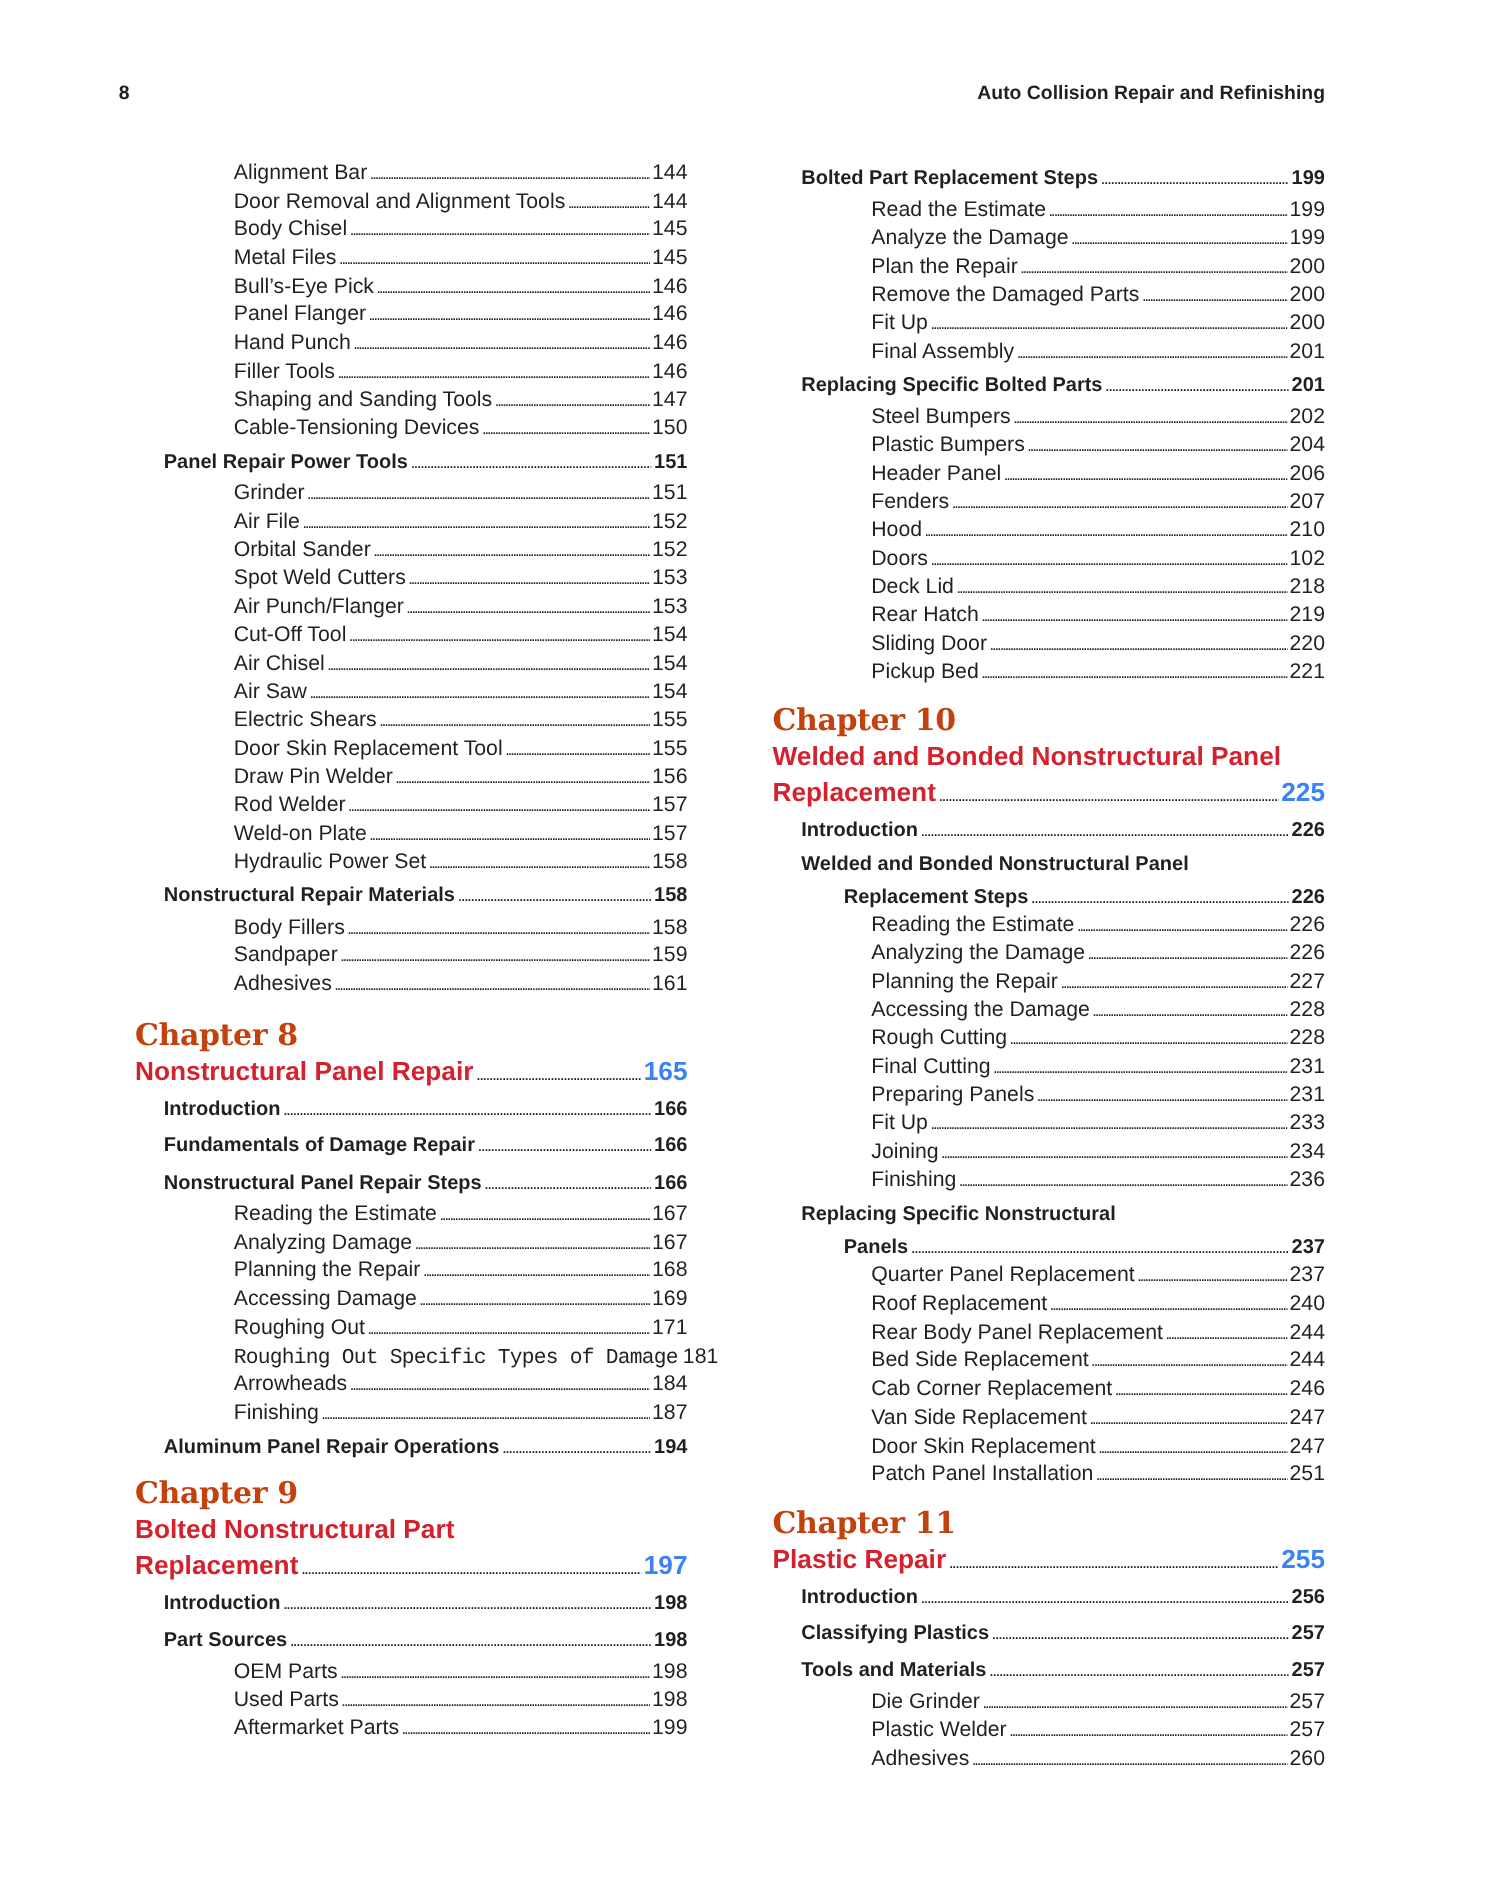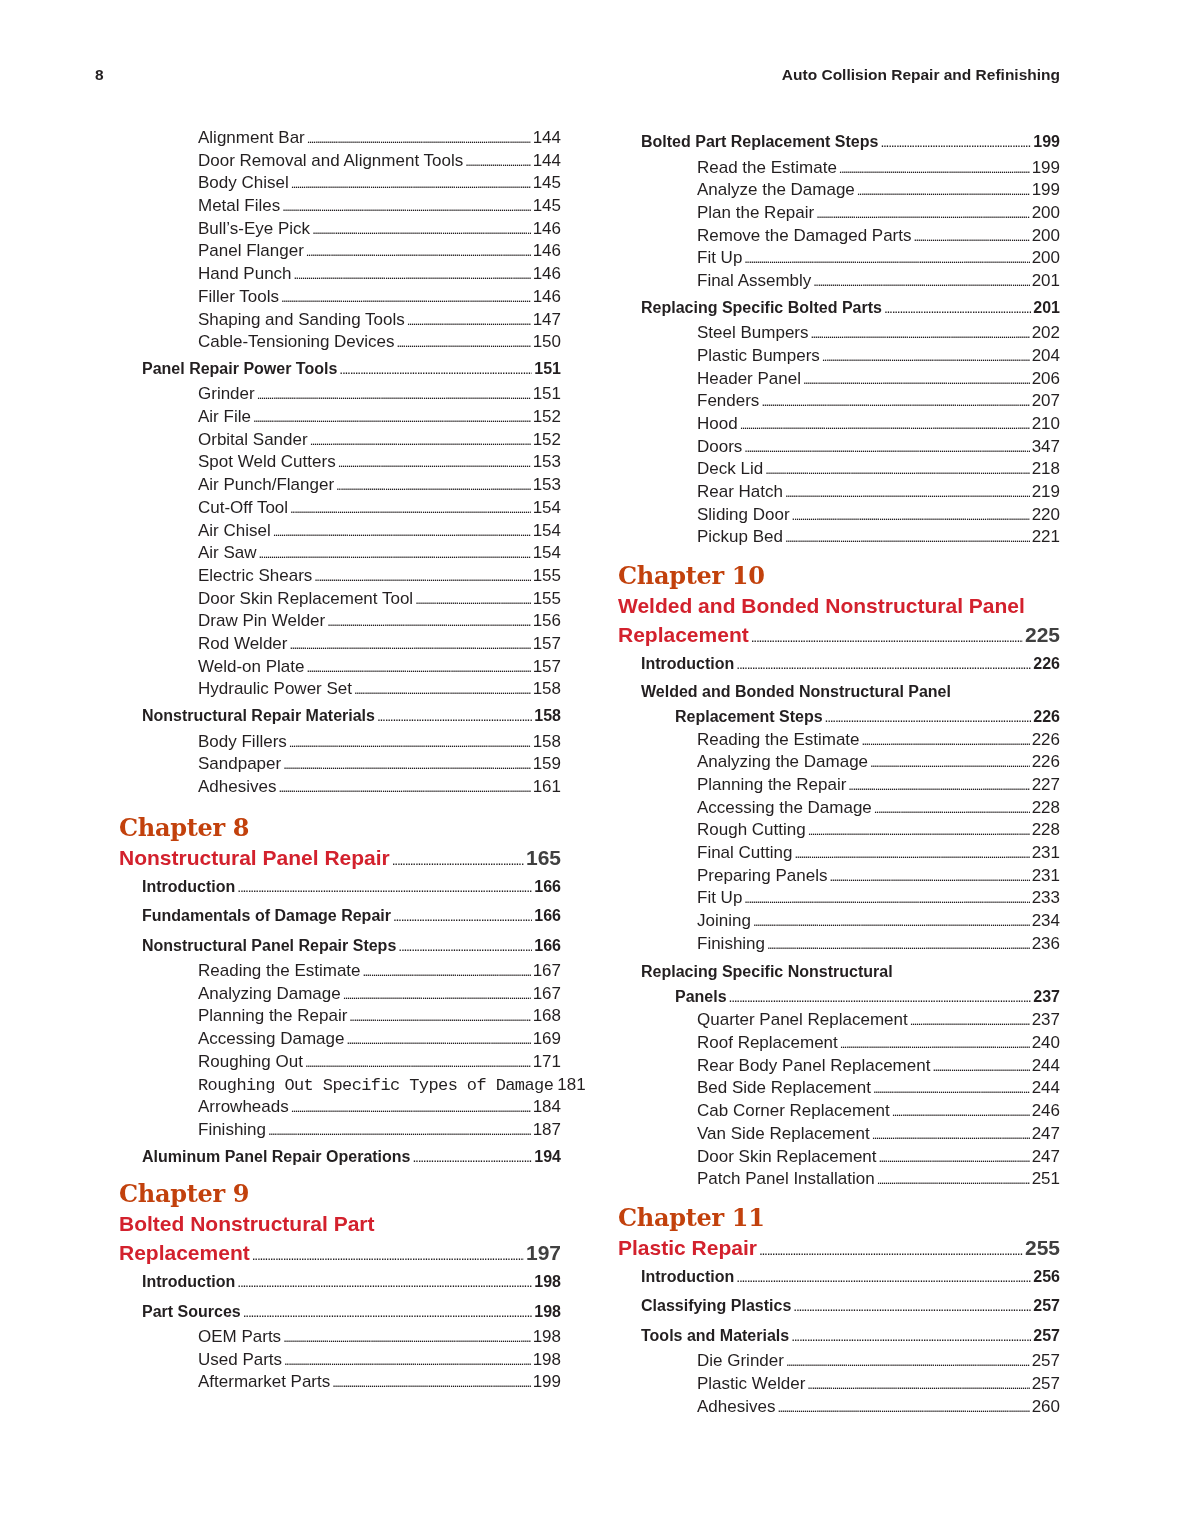--- a/index.html
+++ b/index.html
@@ -1,37 +1,37 @@
 <!DOCTYPE html>
 <html><head>
 <meta charset="utf-8">
 <style>
   html, body { margin: 0; padding: 0; background: #ffffff; }
   body { width: 1190px; height: 1513px; position: relative; overflow: hidden; font-family: "Liberation Sans", sans-serif; color: #231f20; }
   .header { position: absolute; top: 66px; left: 95px; width: 965px; height: 22px; font-weight: bold; font-size: 15.5px; }
   .header .pn { position: absolute; left: 0; top: 0; }
   .header .bt { position: absolute; right: 0; top: 0; text-align: center; }
   .col { position: absolute; top: 127px; width: 442px; }
-  .col.left { left: 119px; }
+  .col.left { left: 108px; }
   .col.right { left: 618px; }
   .row { display: flex; align-items: baseline; white-space: nowrap; }
   .row .t { flex: 0 0 auto; }
   .row .d { flex: 1 1 auto; overflow: hidden; color: #231f20; margin: 0 2px; }
   .row .d::after { content: ". . . . . . . . . . . . . . . . . . . . . . . . . . . . . . . . . . . . . . . . . . . . . . . . . . . . . . . . . . . . . . . . . . . . . . . . . . . . . . . . . . . . . . . . . . . . . . . . . . . . . . . . . . . . . . . . . . . . . . . . . . . . . . . . . . . . . . . . . . . . . . . . . . . . . . . ."; letter-spacing: -2.6px; }
   .row .p { flex: 0 0 auto; }
   .l2 { padding-left: 79px; font-size: 17px; height: 22.7px; line-height: 22.7px; }
   .l2 .d::after { font-size: 13px; }
   .l1 { padding-left: 23px; font-size: 16px; font-weight: bold; height: 29.5px; line-height: 30px; }
   .l1.wrap-first { height: 26px; line-height: 26px; }
   .l1.wrap-cont { padding-left: 57px; height: 24px; line-height: 24px; }
   .l1 .d::after { font-size: 14px; font-weight: normal; }
   .chap { font-family: "DejaVu Serif", "Liberation Serif", serif; font-weight: bold; color: #c2410c; font-size: 24px; height: 30px; line-height: 30px; margin-top: 8px; letter-spacing: -0.3px; }
   .ctitle { color: #d3212d; font-weight: bold; font-size: 21px; height: 29px; line-height: 29px; }
   .ctitle .d::after { font-size: 14px; font-weight: normal; color: #231f20; }
-  .ctitle .p { color: #404040; }
+  .ctitle .p { color: #3b82f6; }
   .condensed { letter-spacing: -0.6px; font-family: Liberation Mono, monospace; }
 </style>
 </head>
 <body>
 
 <div class="header">
   <span class="pn">8</span>
   <span class="bt">Auto Collision Repair and Refinishing</span>
 </div>
 
@@ -365,21 +365,21 @@
         <span class="p">207</span>
       </div>
     <div class="row l2">
         <span class="t">Hood</span>
         <span class="d"></span>
         <span class="p">210</span>
       </div>
     <div class="row l2">
         <span class="t">Doors</span>
         <span class="d"></span>
-        <span class="p">347</span>
+        <span class="p">102</span>
       </div>
     <div class="row l2">
         <span class="t">Deck Lid</span>
         <span class="d"></span>
         <span class="p">218</span>
       </div>
     <div class="row l2">
         <span class="t">Rear Hatch</span>
         <span class="d"></span>
         <span class="p">219</span>

